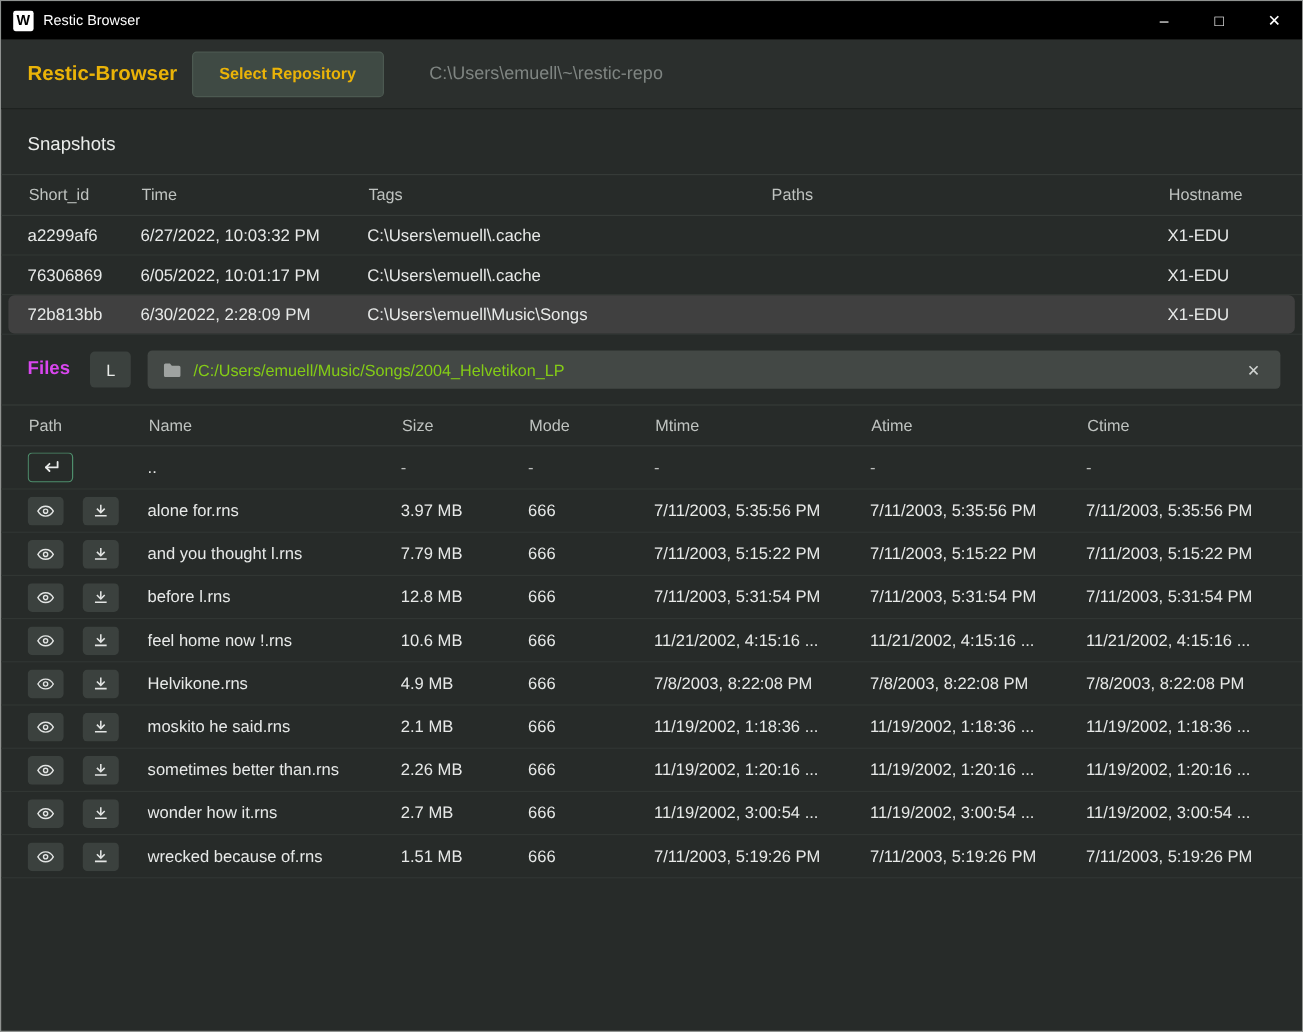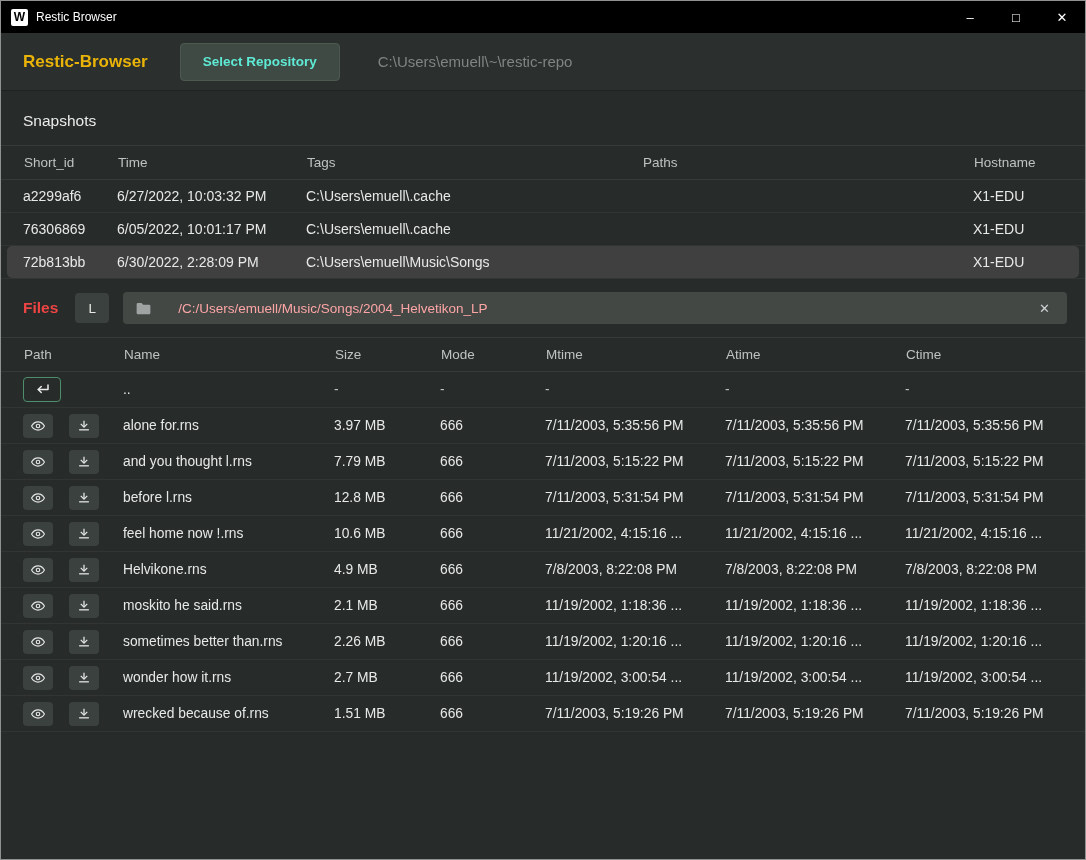--- a/index.html
+++ b/index.html
@@ -37,23 +37,23 @@
   }
 
   
   .header {
     height:58px; background:#2b2f2d; flex-shrink:0;
     display:flex; align-items:center; padding:0 22px;
     border-bottom:1px solid #1e2220;
   }
   .app-title { font-size:17px; font-weight:bold; color:#eab308; }
   .select-repo {
-    margin-left:32px; height:38px; padding:0 22px;
+    margin-left:12px; height:38px; padding:0 22px;
     background:#3f4a44; border:1px solid #4c5951; border-radius:4px;
-    color:#5eead4; font-size:13.5px; font-weight:600; font-family:inherit;
+    color:#eab308; font-size:13.5px; font-weight:600; font-family:inherit;
   }
   .repo-path { margin-left:38px; color:#7f8582; font-size:15px; }
 
   
   .section-title {
     padding:21px 22px 15px; font-size:15.5px; font-weight:normal; color:#eaecea;
   }
 
   
   .head-wrap { border-top:1px solid #363b38; border-bottom:1px solid #363b38; padding:0 7px; }
@@ -63,32 +63,32 @@
   .cell { white-space:nowrap; overflow:hidden; }
 
   
   .snap-cols { grid-template-columns:94px 189px 336px 331px 1fr; }
   .snap-head { height:33px; }
   .snap-row  { height:32px; font-size:14px; color:#e7e9e8; border-radius:5px; }
   .snap-row.selected { background:#404040; }
 
   
   .files-bar { display:flex; align-items:center; padding:13px 18px 13px 22px; }
-  .files-title { font-size:15.5px; font-weight:bold; color:#ef4444; }
+  .files-title { font-size:15.5px; font-weight:bold; color:#d946ef; }
   .lbtn {
     margin-left:17px; width:34px; height:30px;
     background:#3b413e; border:none; border-radius:4px;
     color:#e9ebe9; font-size:13.5px; font-family:inherit;
   }
   .breadcrumb {
     flex:1; margin-left:14px; height:32px;
     background:#434845; border-radius:4px;
     display:flex; align-items:center; padding:0 13px;
   }
-  .breadcrumb .path { flex:1; font-size:13.5px; color:#fca5a5; margin-left:27px; }
+  .breadcrumb .path { flex:1; font-size:13.5px; color:#84cc16; margin-left:10px; }
   .crumb-clear {
     background:none; border:none; color:#cfd2d0; font-size:13px;
     font-family:inherit; padding:2px 4px;
   }
 
   
   .file-cols { grid-template-columns:100px 211px 106px 105px 180px 180px 1fr; }
   .files-head { height:33px; }
   .files-row  { height:35px; font-size:13.8px; color:#e7e9e8; }
   .dash { color:#bcbfbd; }

